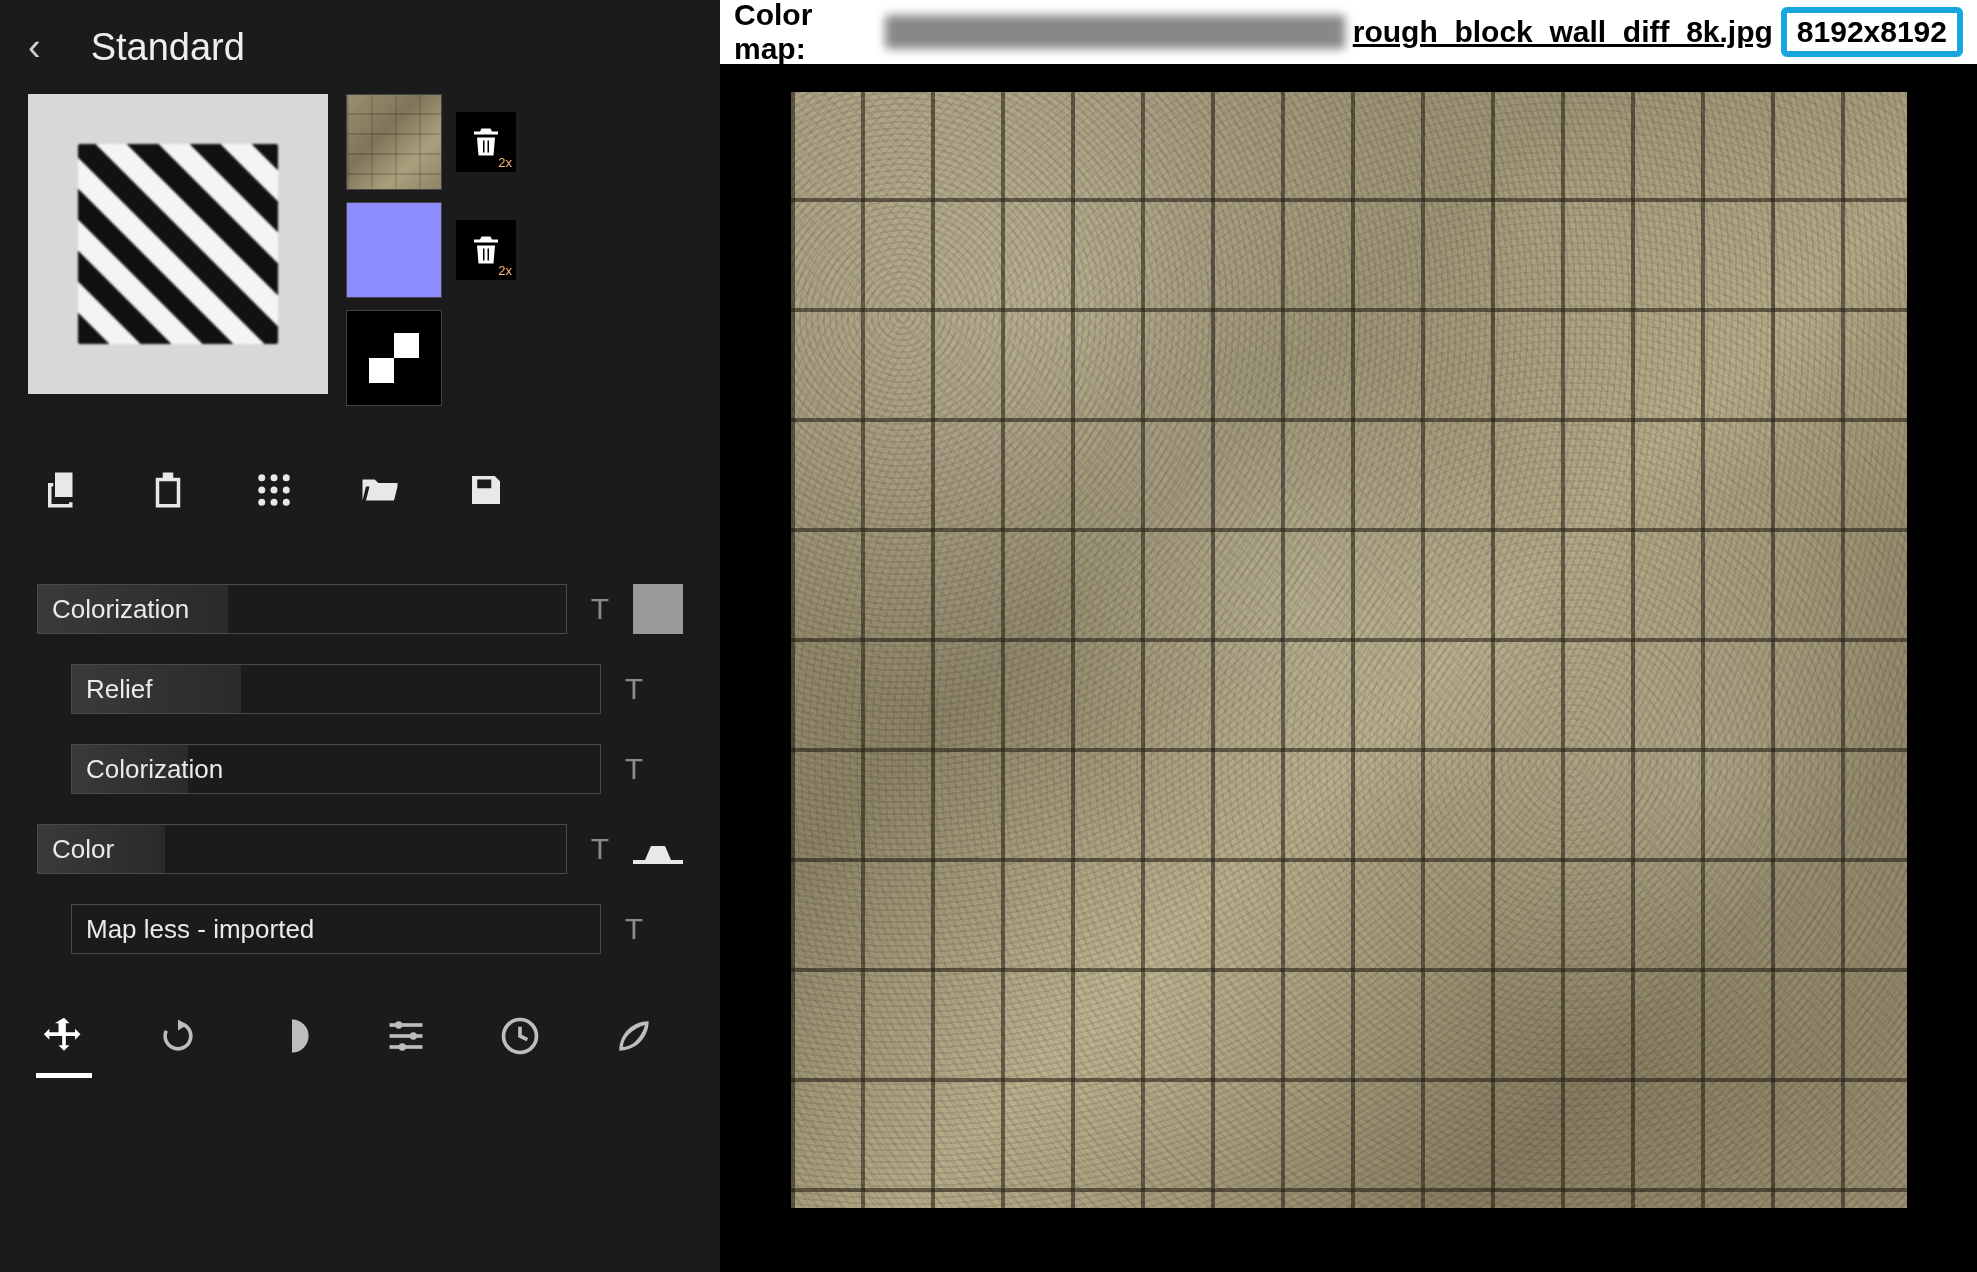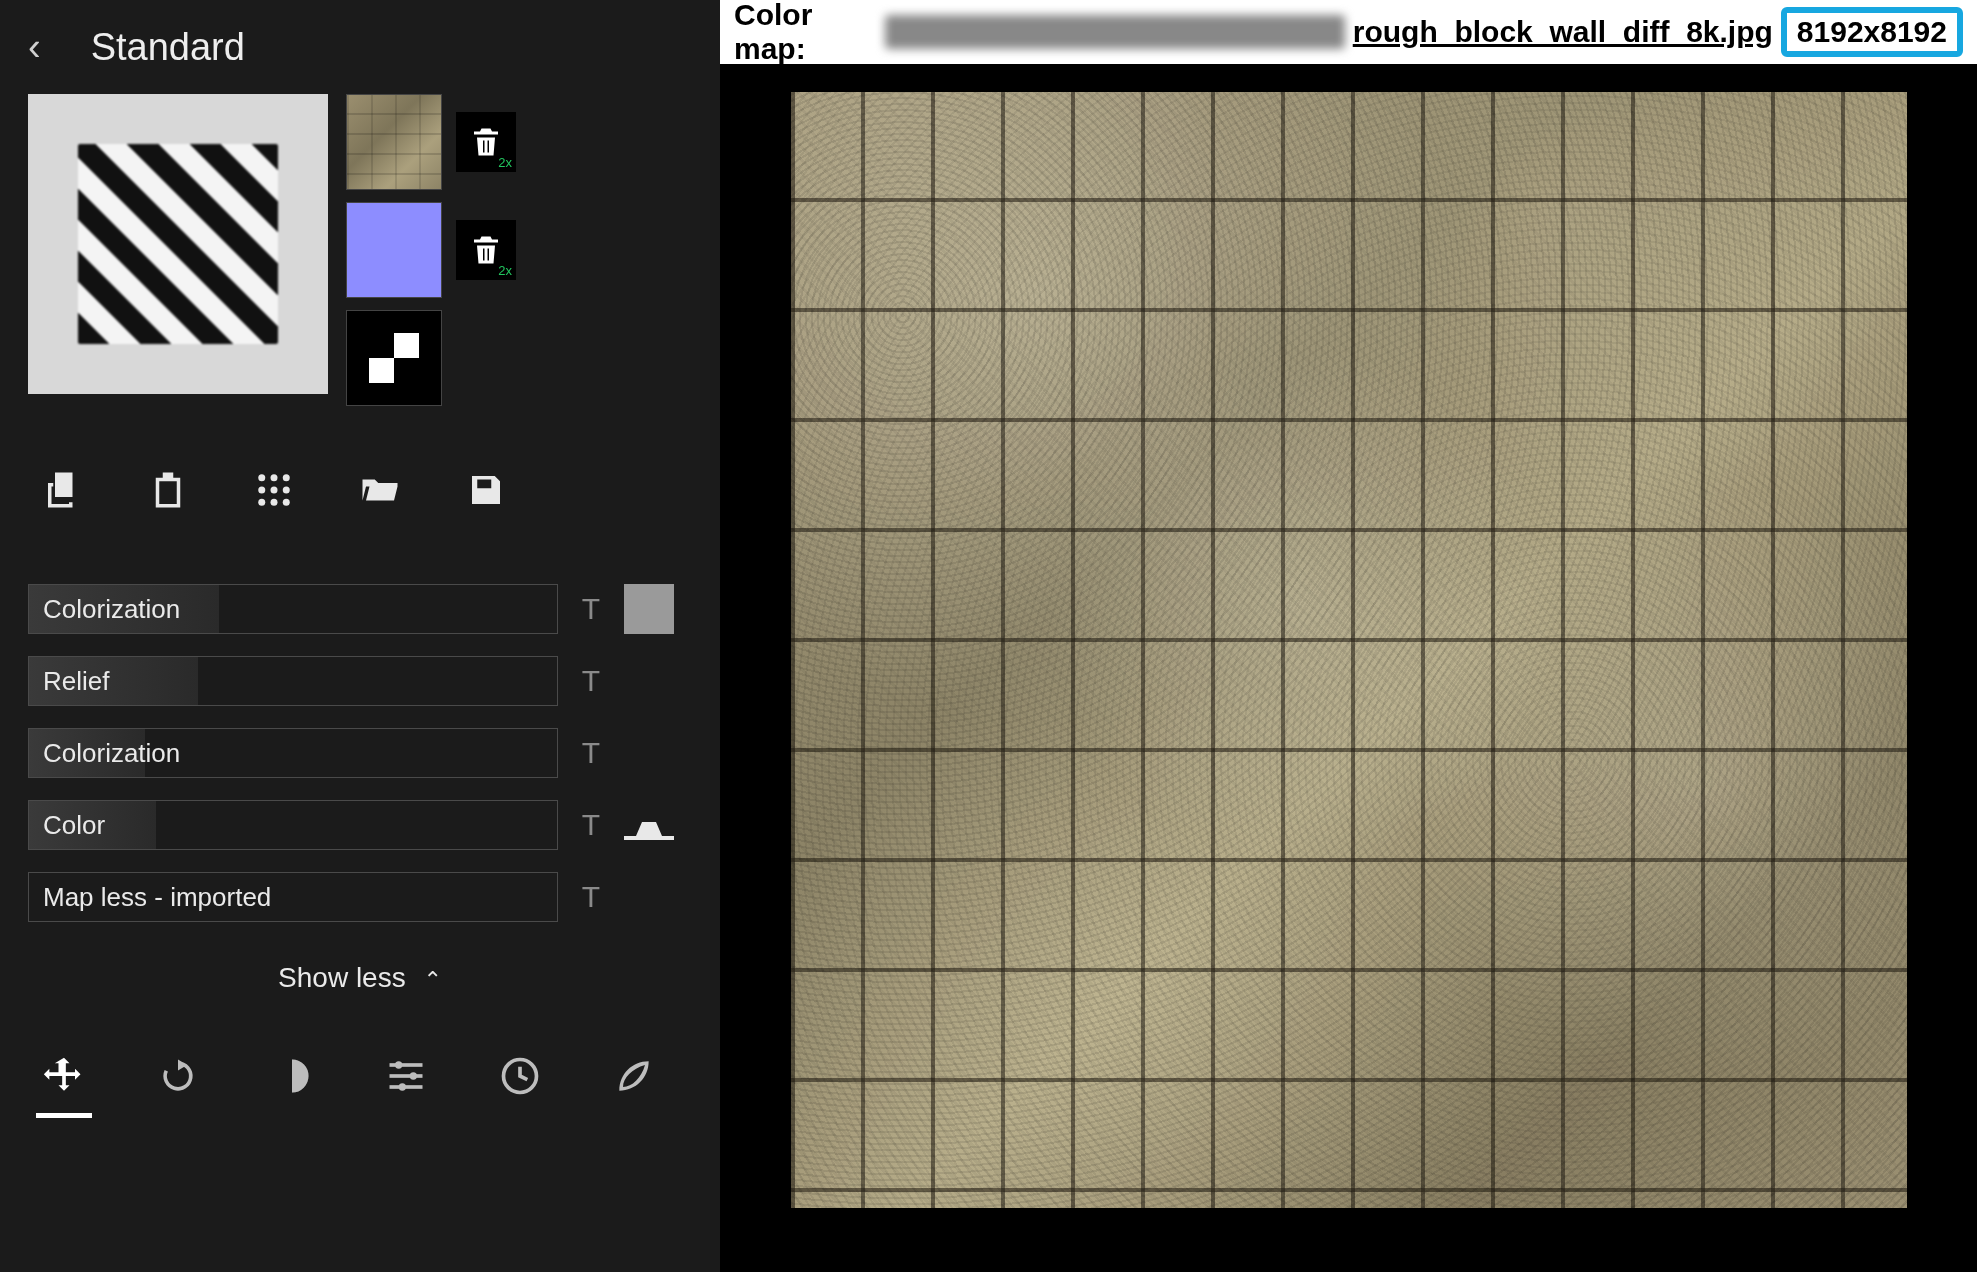--- a/index.html
+++ b/index.html
@@ -17,25 +17,25 @@
   .slot { width: 96px; height: 96px; border: 1px solid #444; cursor: pointer; }
   .slot-stone { background:
      linear-gradient(90deg, rgba(0,0,0,.12) 0 2px, transparent 2px 100%) 0 0/24px 100%,
      linear-gradient(0deg, rgba(0,0,0,.15) 0 2px, transparent 2px 100%) 0 0/100% 20px,
      linear-gradient(135deg,#9b8f6f,#7e7559 40%,#aba07d 70%,#8d8466); }
   .slot-normal { background: #8d8dff; }
   .slot-alpha { background: #000; display:flex; align-items:center; justify-content:center; }
   .alpha-inner { width: 50px; height: 50px; background: conic-gradient(#fff 0 25%,#000 25% 50%,#fff 50% 75%,#000 75% 100%); }
   .trash-btn { width: 60px; height: 60px; background:#000; display:flex; align-items:center; justify-content:center; cursor:pointer; position:relative; }
   .trash-btn svg { width: 36px; height: 36px; }
-  .trash-sub { position:absolute; right:4px; bottom:2px; font-size:13px; color:#22c55e;margin-left:21px; }
+  .trash-sub { position:absolute; right:4px; bottom:2px; font-size:13px; color:#fdba74;margin-left:21px; }
   .toolbar1 { display:flex; gap: 58px; margin-top: 60px; padding: 0 10px; }
   .tb-btn { width: 48px; height: 48px; display:flex; align-items:center; justify-content:center; cursor:pointer; }
   .tb-btn svg { width: 42px; height: 42px; }
-  .sliders { margin-top: 70px; display:flex; flex-direction:column; gap: 22px; }
+  .sliders { margin-top: 70px; display:flex; flex-direction:column; gap: 30px; align-items: center; }
   .slider-row { display:flex; align-items:center; gap: 18px; }
   .slider { flex: 0 0 530px; height: 50px; border:1px solid #4a4a4a; position:relative; cursor:pointer; background:#1b1b1b; }
   .slider-fill { position:absolute; left:0; top:0; bottom:0; background: linear-gradient(90deg,#3a3a3a,#2a2a2a); }
   .slider-label { position:absolute; left:14px; top:50%; transform:translateY(-50%); font-size:26px; color:#eaeaea; }
   .t-btn { font-size:30px; color:#8a8a8a; cursor:pointer; width:30px; text-align:center; }
   .color-swatch { width:50px; height:50px; background:#9a9a9a; cursor:pointer; }
   .relief-icon { width:50px; height:30px; }
   .showless { text-align:center; font-size:28px; color:#eaeaea; margin-top:40px; cursor:pointer; }
   .showless .chev { font-size:22px; margin-left:10px; }
   .bottombar { display:flex; gap: 62px; margin-top: 50px; padding: 6px 10px 0 10px; }
@@ -186,24 +186,20 @@
           </svg>
       </div>
       <div class="slider-row">
         <div class="slider">
           <span class="slider-label">Map less - imported</span>
         </div>
         <span class="t-btn">T</span>
       </div>
     </div>
 
-    <div class="showless">
-      <span>Show less</span>
-      <span class="chev">⌃</span>
-    </div>
 
     <div class="bottombar">
       <div class="bb-btn active">
         <svg viewBox="0 0 24 24">
             <path fill="#fff" d="M12 2l3 3h-2v5h5V8l3 3-3 3v-2h-5v5h2l-3 3-3-3h2v-5H4v2l-3-3 3-3v2h5V5H7z"></path>
           </svg>
       </div>
       <div class="bb-btn">
         <svg viewBox="0 0 24 24">
             <path fill="#bdbdbd" d="M12 4a8 8 0 1 1-7.3 4.7l1.8.8A6 6 0 1 0 12 6V3l5 3-5 3V6z"></path>

